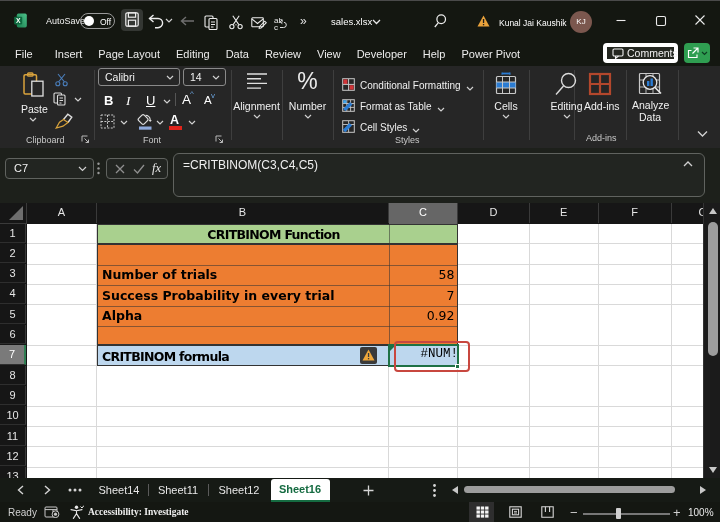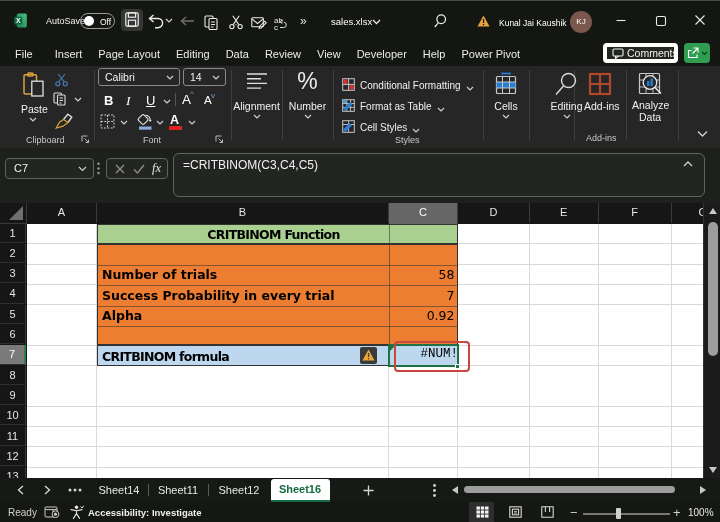--- a/index.html
+++ b/index.html
@@ -149,21 +149,21 @@
   #tabbar { position:absolute; left:0; top:477.5px; width:720px; height:24.5px; background:#161a15; }
   .tab-nav { position:absolute; top:4px; color:#d5d5d5; font-size:12px; }
   .sheet-tab { position:absolute; top:0; height:24.5px; line-height:24px; color:#e8e8e8; font-size:11px; text-align:center; }
   .tab-sep { position:absolute; top:6px; width:1px; height:12px; background:#5a5a5a; }
   #active-tab { position:absolute; top:1px; height:23.5px; background:#fff; border-radius:3px 3px 0 0; color:#156b41; font-weight:bold; font-size:11px; text-align:center; line-height:21px; border-bottom:2.5px solid #156b41; }
   #hscroll-thumb { position:absolute; top:8.5px; height:7px; background:#9d9d9d; border-radius:4px; }
 
   
   #statusbar { position:absolute; left:0; top:502px; width:720px; height:20px; background:#141712; }
   #status-ready { position:absolute; left:8px; top:4.5px; color:#d0d0d0; font-size:10px; }
-  #acc-text { position:absolute; left:88px; top:5px; color:#f0f0f0; font-size:9.5px; font-weight:bold; }
+  #acc-text { position:absolute; left:88px; top:5px; color:#f0f0f0; font-size:9.5px; font-weight:bold;font-family:Liberation Serif, serif; }
   #zoom-out { position:absolute; left:570px; top:3px; color:#d0d0d0; font-size:13px; }
   #zoom-track { position:absolute; left:583px; top:11px; width:87px; height:1.5px; background:#777; }
   #zoom-thumb { position:absolute; left:616px; top:6px; width:5px; height:11px; background:#d0d0d0; border-radius:1px; }
   #zoom-in { position:absolute; left:673px; top:3px; color:#d0d0d0; font-size:13px; }
   #zoom-pct { position:absolute; left:688px; top:5px; color:#e8e8e8; font-size:10px; }
 </style>
 </head>
 <body>
 
 <div id="app">

